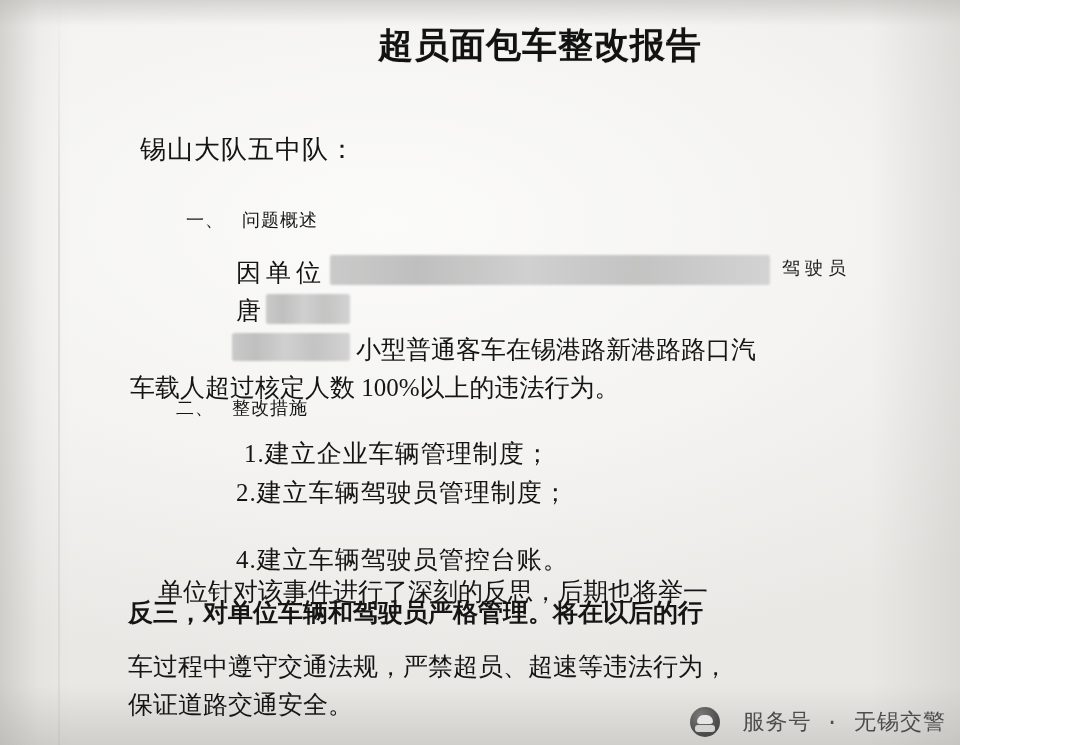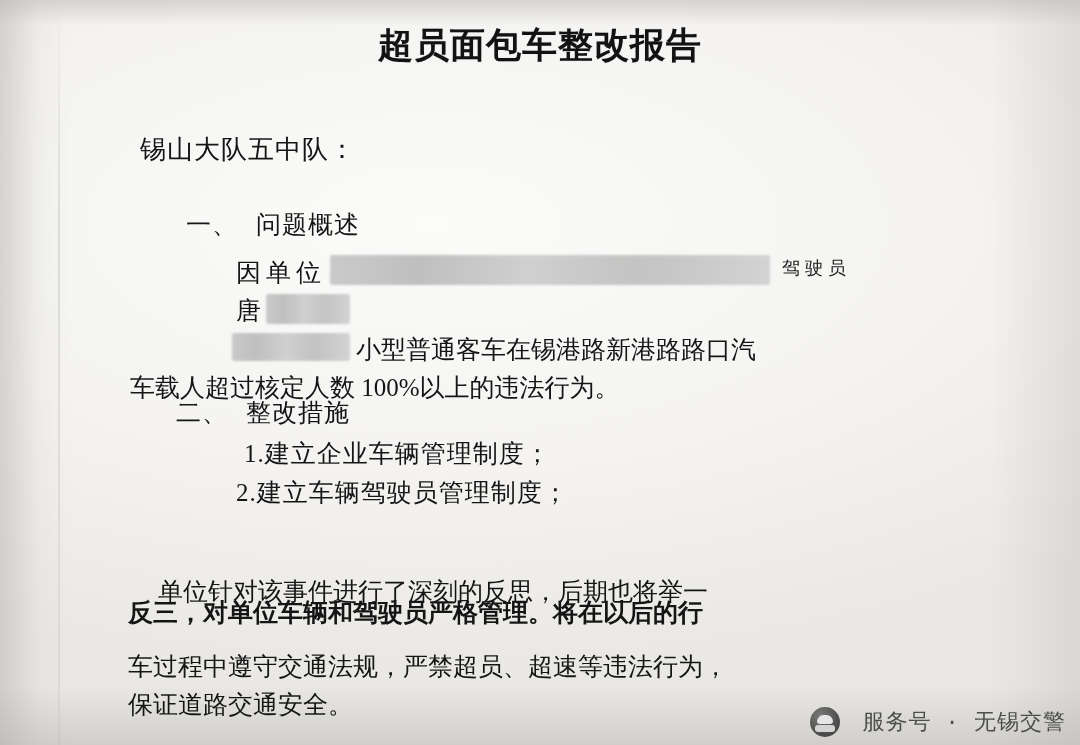--- a/index.html
+++ b/index.html
@@ -2,21 +2,21 @@
 <html lang="zh"><head>
 <meta charset="utf-8">
 <style>
   html, body {
     margin: 0;
     padding: 0;
     background: #ffffff;
   }
   #page {
     position: relative;
-    width: 1080px;
+    width: 960px;
     height: 745px;
     overflow: hidden;
     font-family: "Liberation Serif", "DejaVu Serif", serif;
     background: #86efac;
   }
   
   .paper {
     position: absolute;
     inset: 0;
     background:
@@ -79,21 +79,21 @@
     position: absolute;
     top: 132px;
     left: 140px;
     font-size: 26px;
     letter-spacing: 1px;
     color: #151515;
   }
 
   .section-head {
     position: absolute;
-    font-size: 25px;
+    font-size: 18px;
     letter-spacing: 1px;
     color: #151515;
   }
   .s1 { top: 208px; left: 186px; }
   .s2 { top: 396px; left: 176px; }
 
   .sec-num { margin-right: 18px; }
 
   .body-line {
     position: absolute;
@@ -219,20 +219,21 @@
     <div class="body-line" style="top:333px; left:356px;">小型普通客车在锡港路新港路路口汽</div>
 
     <div class="body-line p1l4">车载人超过核定人数 100%以上的违法行为。</div>
 
     <div class="section-head s2">
       <span class="sec-num">二、</span><span>整改措施</span>
     </div>
 
     <div class="measure m1">1.建立企业车辆管理制度；</div>
     <div class="measure m2">2.建立车辆驾驶员管理制度；</div>
+    <div class="measure m4">4.建立车辆驾驶员管控台账。</div>
 
     <div class="body-line c1">单位针对该事件进行了深刻的反思，后期也将举一</div>
     <div class="body-line c2">反三，对单位车辆和驾驶员严格管理。将在以后的行</div>
     <div class="body-line c3">车过程中遵守交通法规，严禁超员、超速等违法行为，</div>
     <div class="body-line c4">保证道路交通安全。</div>
 
   </div>
 
   <div class="watermark">
     <span class="wm-logo"></span>

